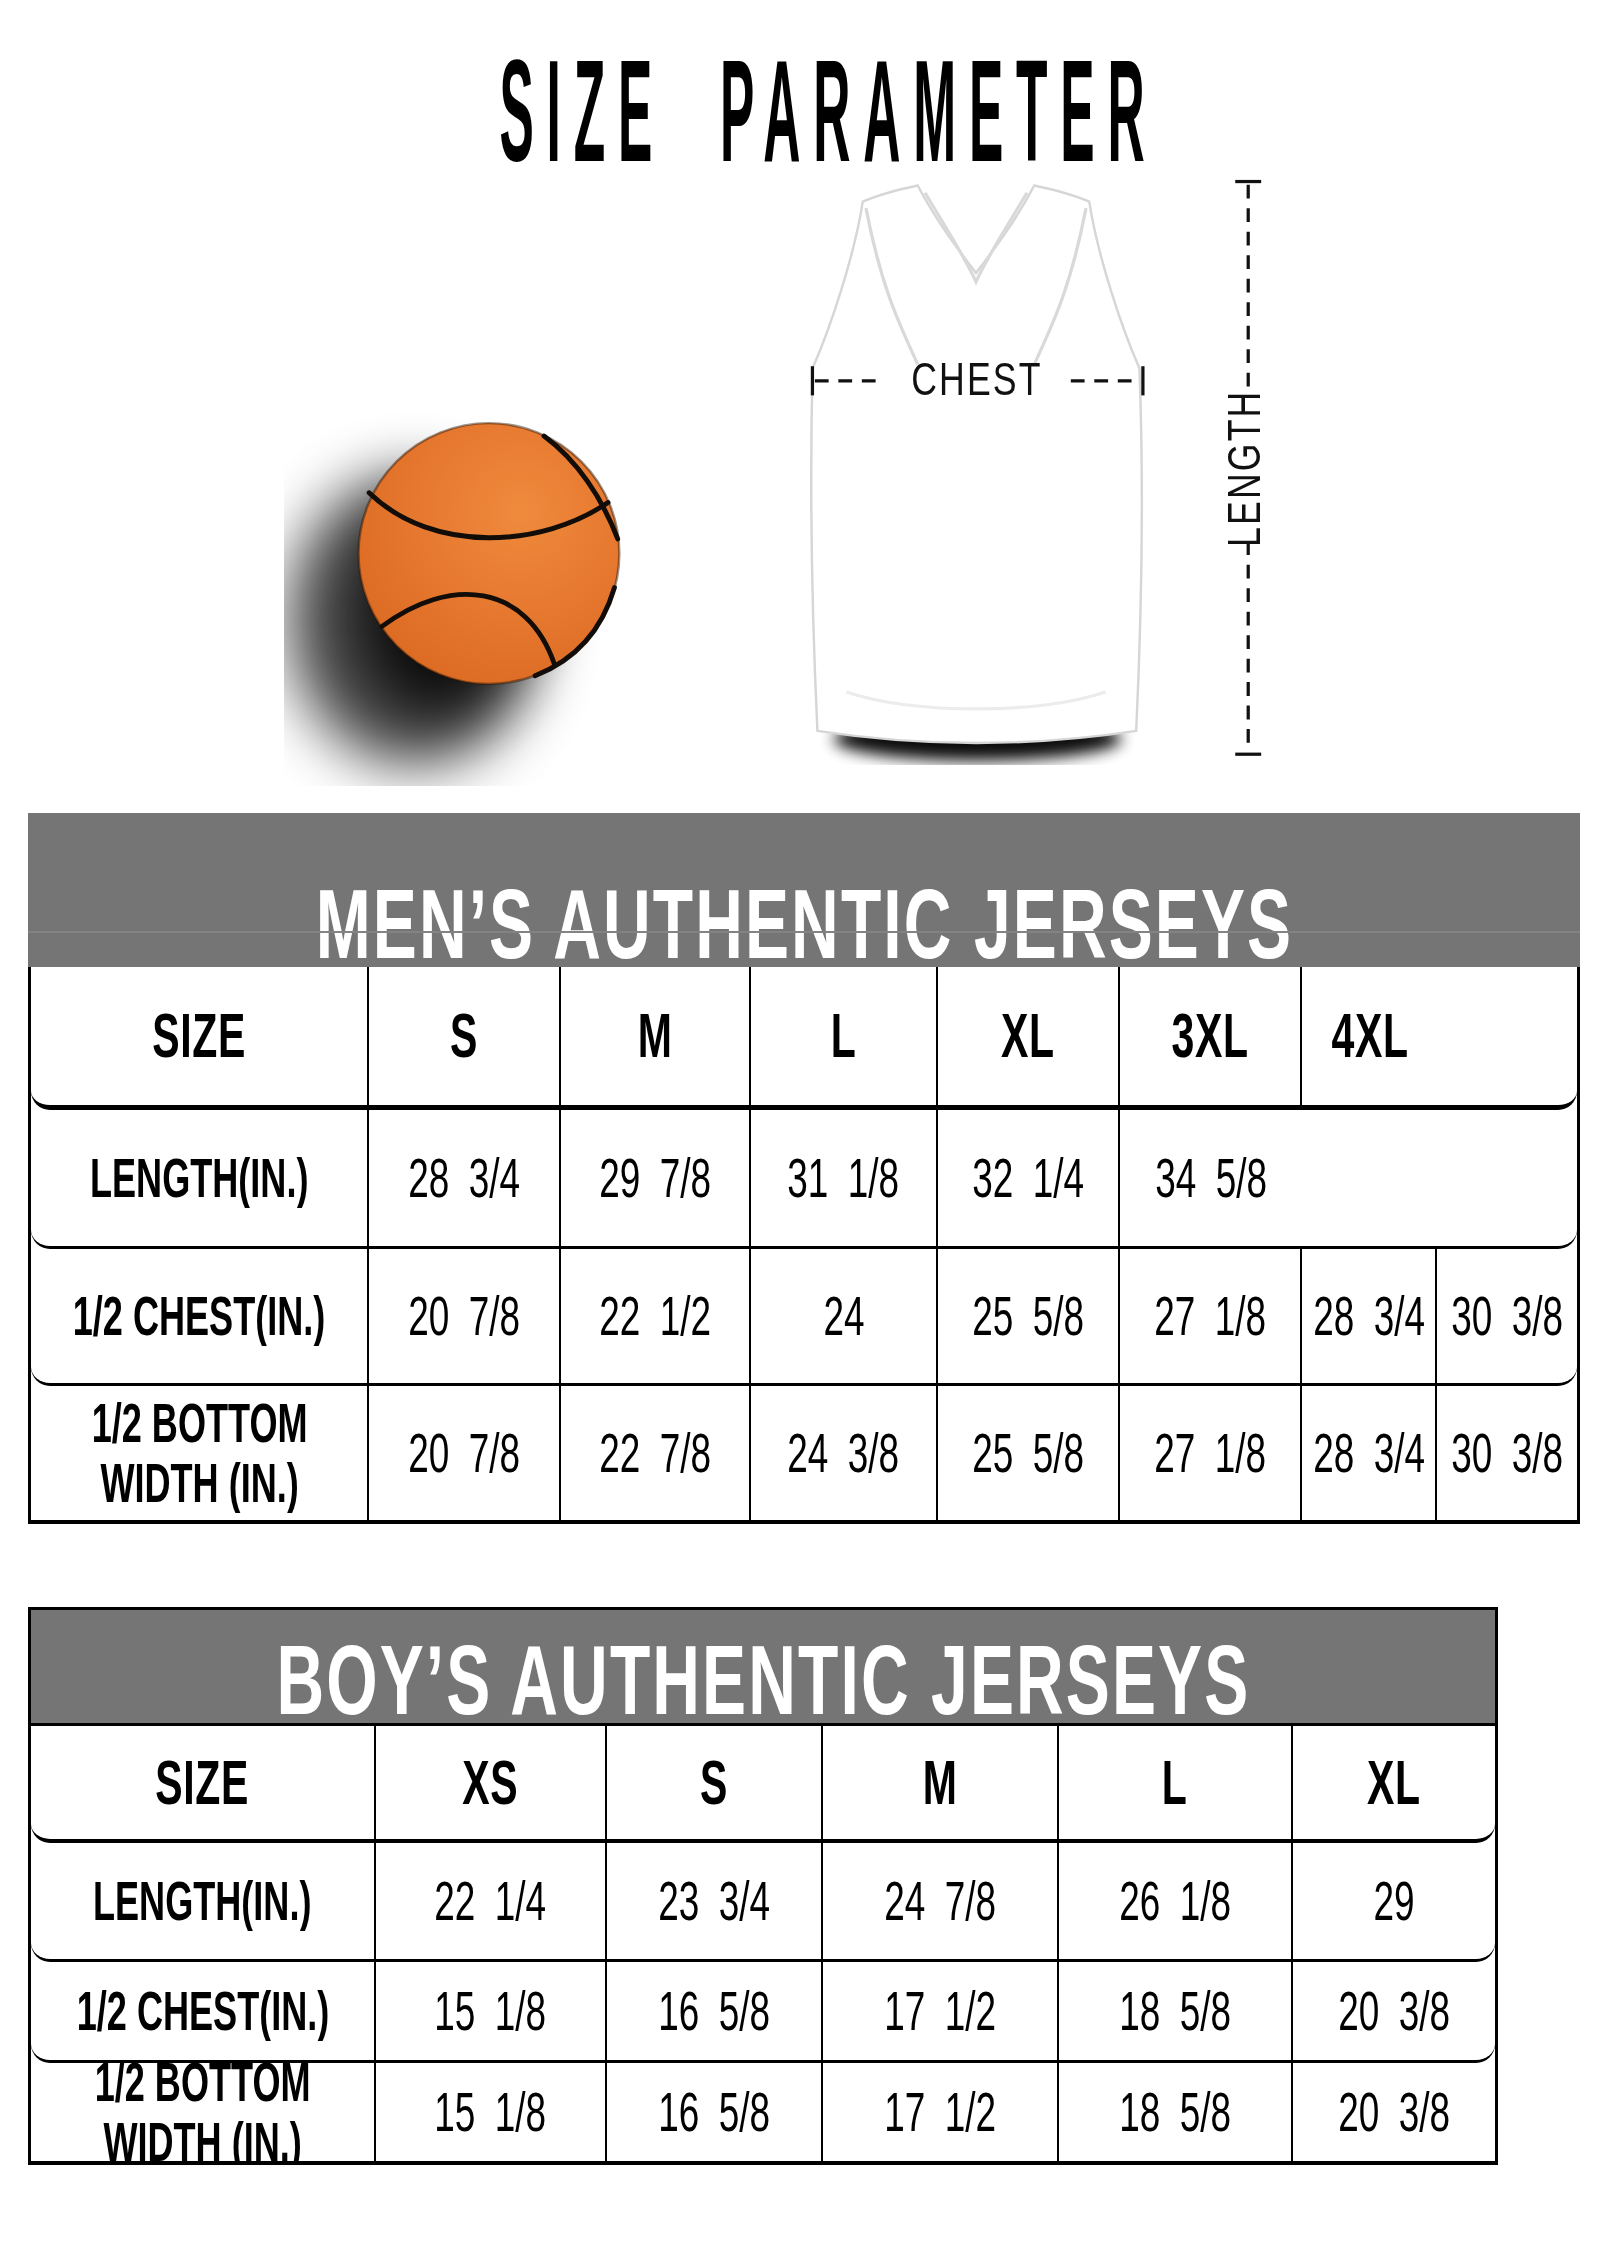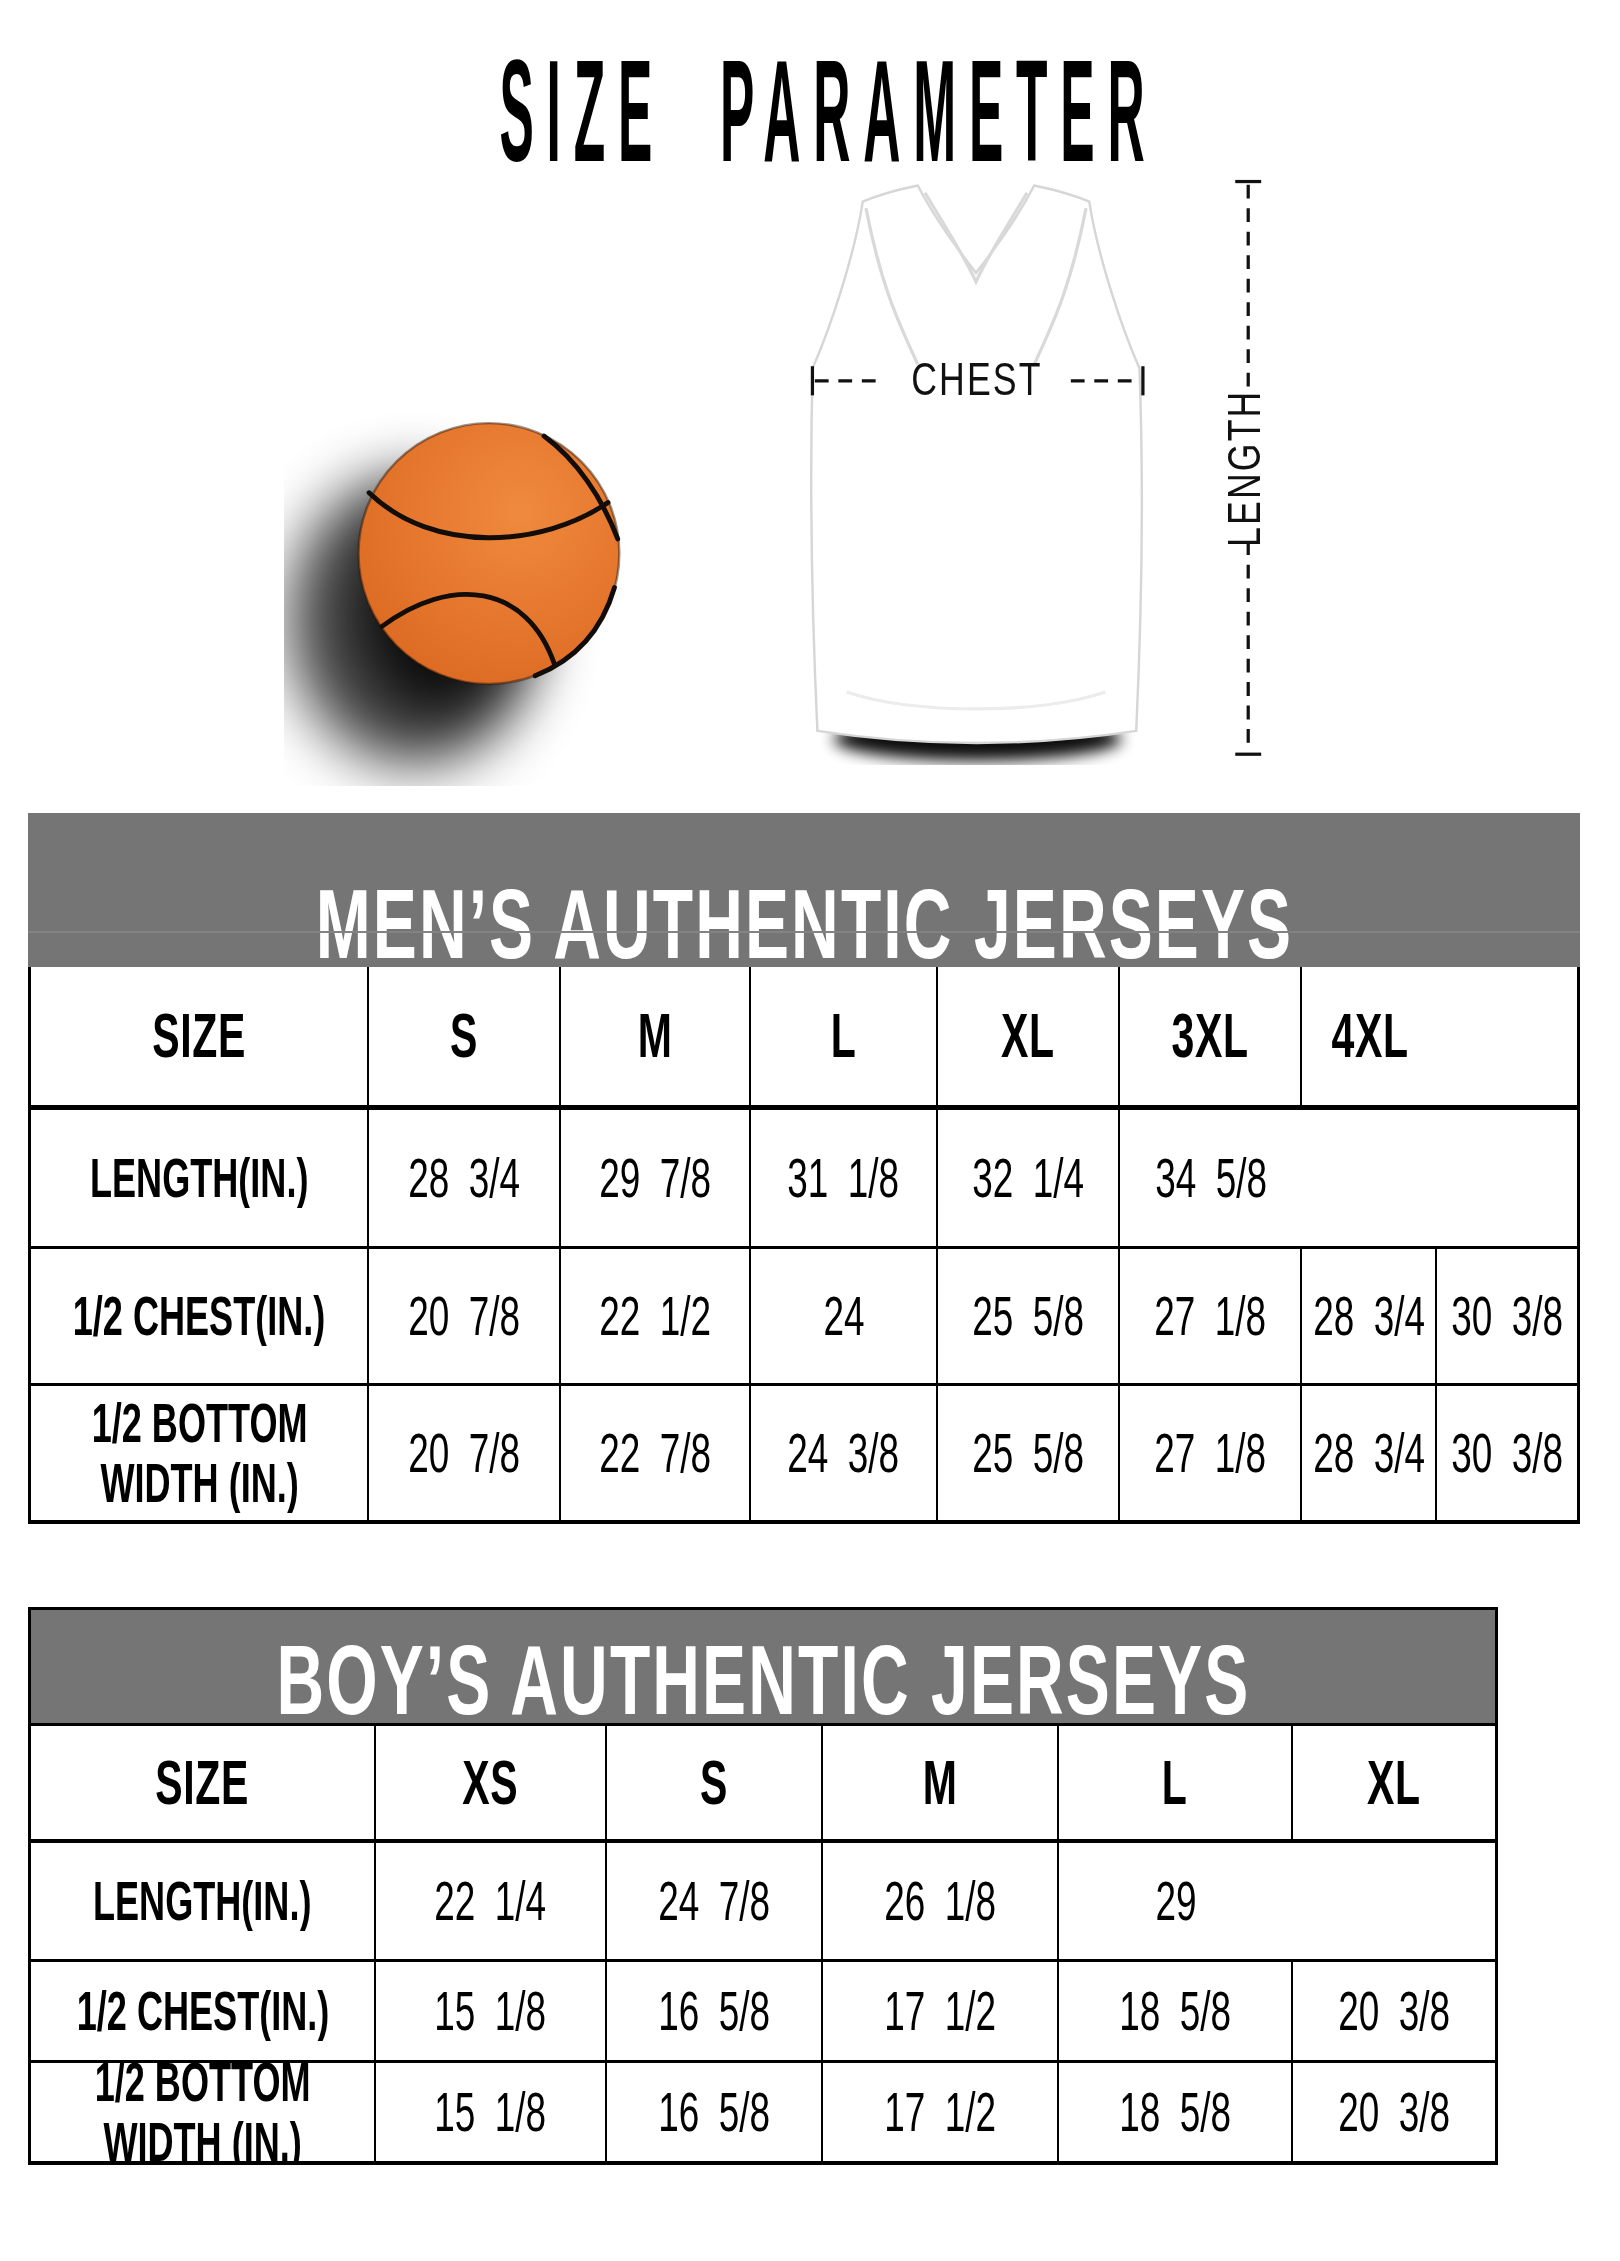--- a/index.html
+++ b/index.html
@@ -20,21 +20,21 @@
   .tbl { position:absolute; }
   .band { background:#757575; position:relative; display:flex; align-items:flex-end; justify-content:center; }
   .band-title { color:#ffffff; font-size:75px; font-weight:600; letter-spacing:2.4px;
     white-space:nowrap; display:inline-block; transform:scale(0.88,1.30); }
   .band-seam { position:absolute; left:0; bottom:34px; width:100%; height:1.6px; background:#838383; }
   .tbl-men { left:28px; top:813px; width:1552px; }
   .tbl-men .band { height:154px; }
   .tbl-boy { left:28px; top:1592px; width:1470px; }
   .tbl-boy .band { height:113px; border:3.2px solid #000;margin-top:15px; }
   .gridbox { border-left:3.2px solid #000; border-right:3.2px solid #000; border-bottom:4px solid #000; }
-  .grow { display:grid; }
+  .grow { display:grid;border-radius:19px; }
   .grow-men { grid-template-columns:21.88% 12.43% 12.27% 12.11% 11.75% 11.80% 8.72% 9.03%; }
   .grow-boy { grid-template-columns:23.58% 15.76% 14.77% 16.09% 16.03% 13.77%; }
   .grow > div { border-right:2.4px solid #000; display:flex; align-items:center; justify-content:center; overflow:hidden; }
   .grow > div:last-child { border-right:none; }
   .r-size-m { height:138px; border-bottom:5.7px solid #000; }
   .r-a-m   { height:136px; border-bottom:3.2px solid #000; }
   .r-b-m   { height:134px; border-bottom:3.2px solid #000; }
   .r-c-m   { height:134px; }
   .r-size-b { height:113px; border-bottom:4.9px solid #000; }
   .r-a-b   { height:116px; border-bottom:3.2px solid #000; }
@@ -251,20 +251,23 @@
           </div>
       </div>
       <div class="grow grow-boy r-a-b">
         <div>
             <span class="cond lbl">LENGTH(IN.)</span>
           </div>
         <div>
             <span class="cond val">22 1/4</span>
           </div>
         <div>
+            <span class="cond val">23 3/4</span>
+          </div>
+        <div>
             <span class="cond val">24 7/8</span>
           </div>
         <div>
             <span class="cond val">26 1/8</span>
           </div>
         <div>
             <span class="cond val">29</span>
           </div>
       </div>
       <div class="grow grow-boy r-b-b">

